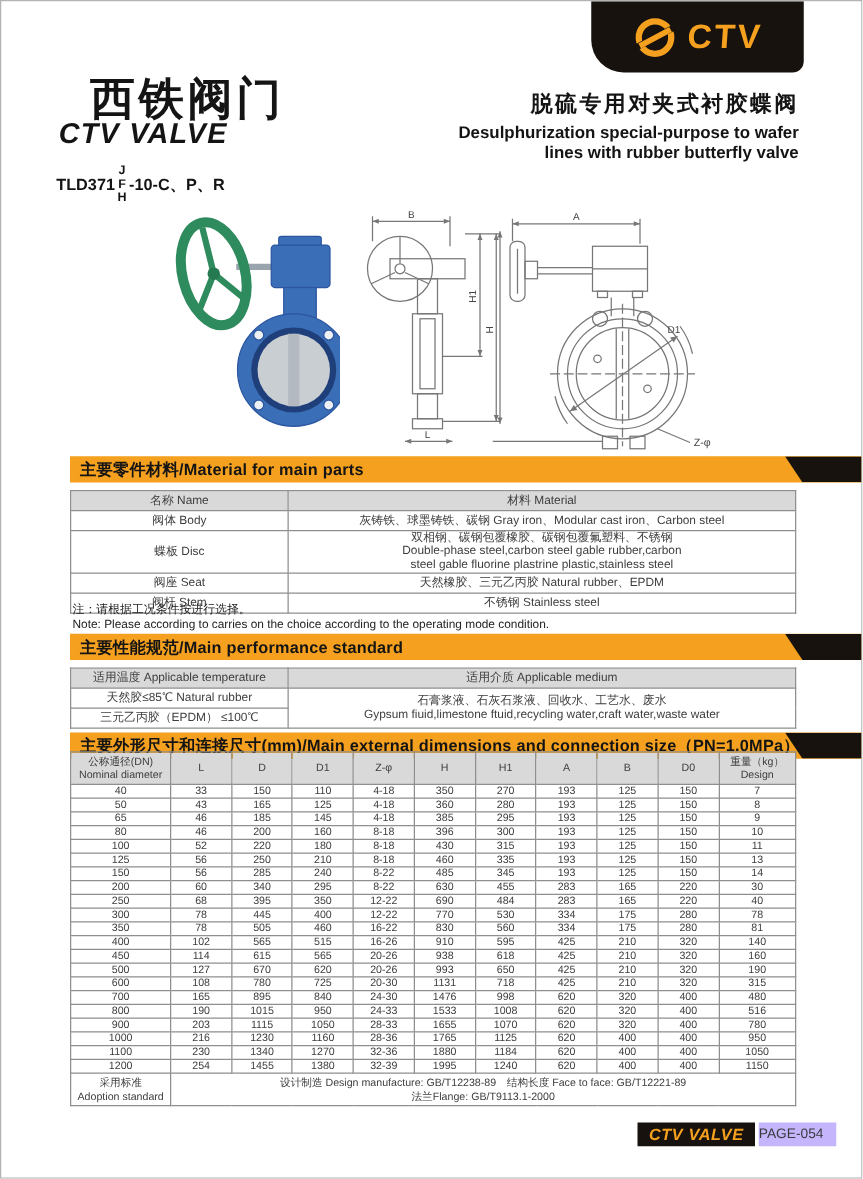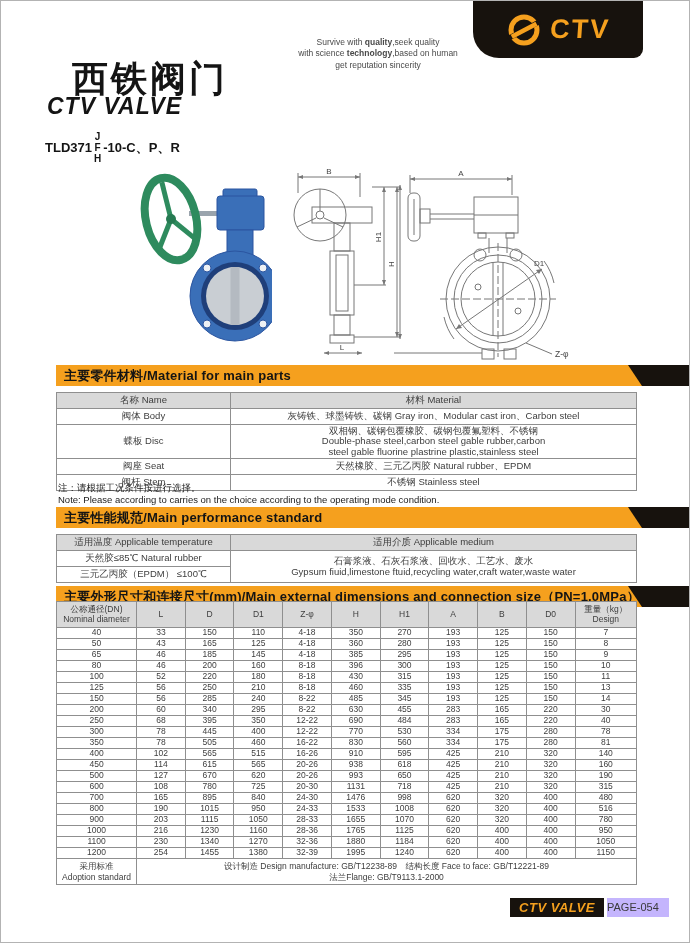--- a/index.html
+++ b/index.html
@@ -69,29 +69,29 @@
 
   <div class="logo-block">
     <svg width="36" height="36" viewBox="0 0 36 36">
       <circle cx="18" cy="18" r="13" fill="none" stroke="#F5A01E" stroke-width="5"></circle>
       <rect x="0" y="15.5" width="36" height="5" fill="#17120d" transform="rotate(-28 18 18)"></rect>
       <rect x="4" y="16" width="28" height="4.5" fill="#F5A01E" transform="rotate(-28 18 18)"></rect>
     </svg>
     <span class="logo-text">CTV</span>
   </div>
 
-  <div class="slogan">
-    <div><span>Survive with </span><span class="b">quality</span><span>,seek quality</span></div>
-    <div><span>with science </span><span class="b">technology</span><span>,based on human</span></div>
-    <div><span>get reputation sincerity</span></div>
-  </div>
 
   <div class="company-cn">西铁阀门</div>
   <div class="company-en">CTV VALVE</div>
 
+  <div class="titles">
+    <div class="title-cn">脱硫专用对夹式衬胶蝶阀</div>
+    <div class="title-en">Desulphurization special-purpose to wafer</div>
+    <div class="title-en">lines with rubber butterfly valve</div>
+  </div>
 
   <div class="model">
     <span>TLD371</span>
     <span class="model-stack">
       <span>J</span>
       <span>F</span>
       <span>H</span>
     </span>
     <span>-10-C、P、R</span>
   </div>

